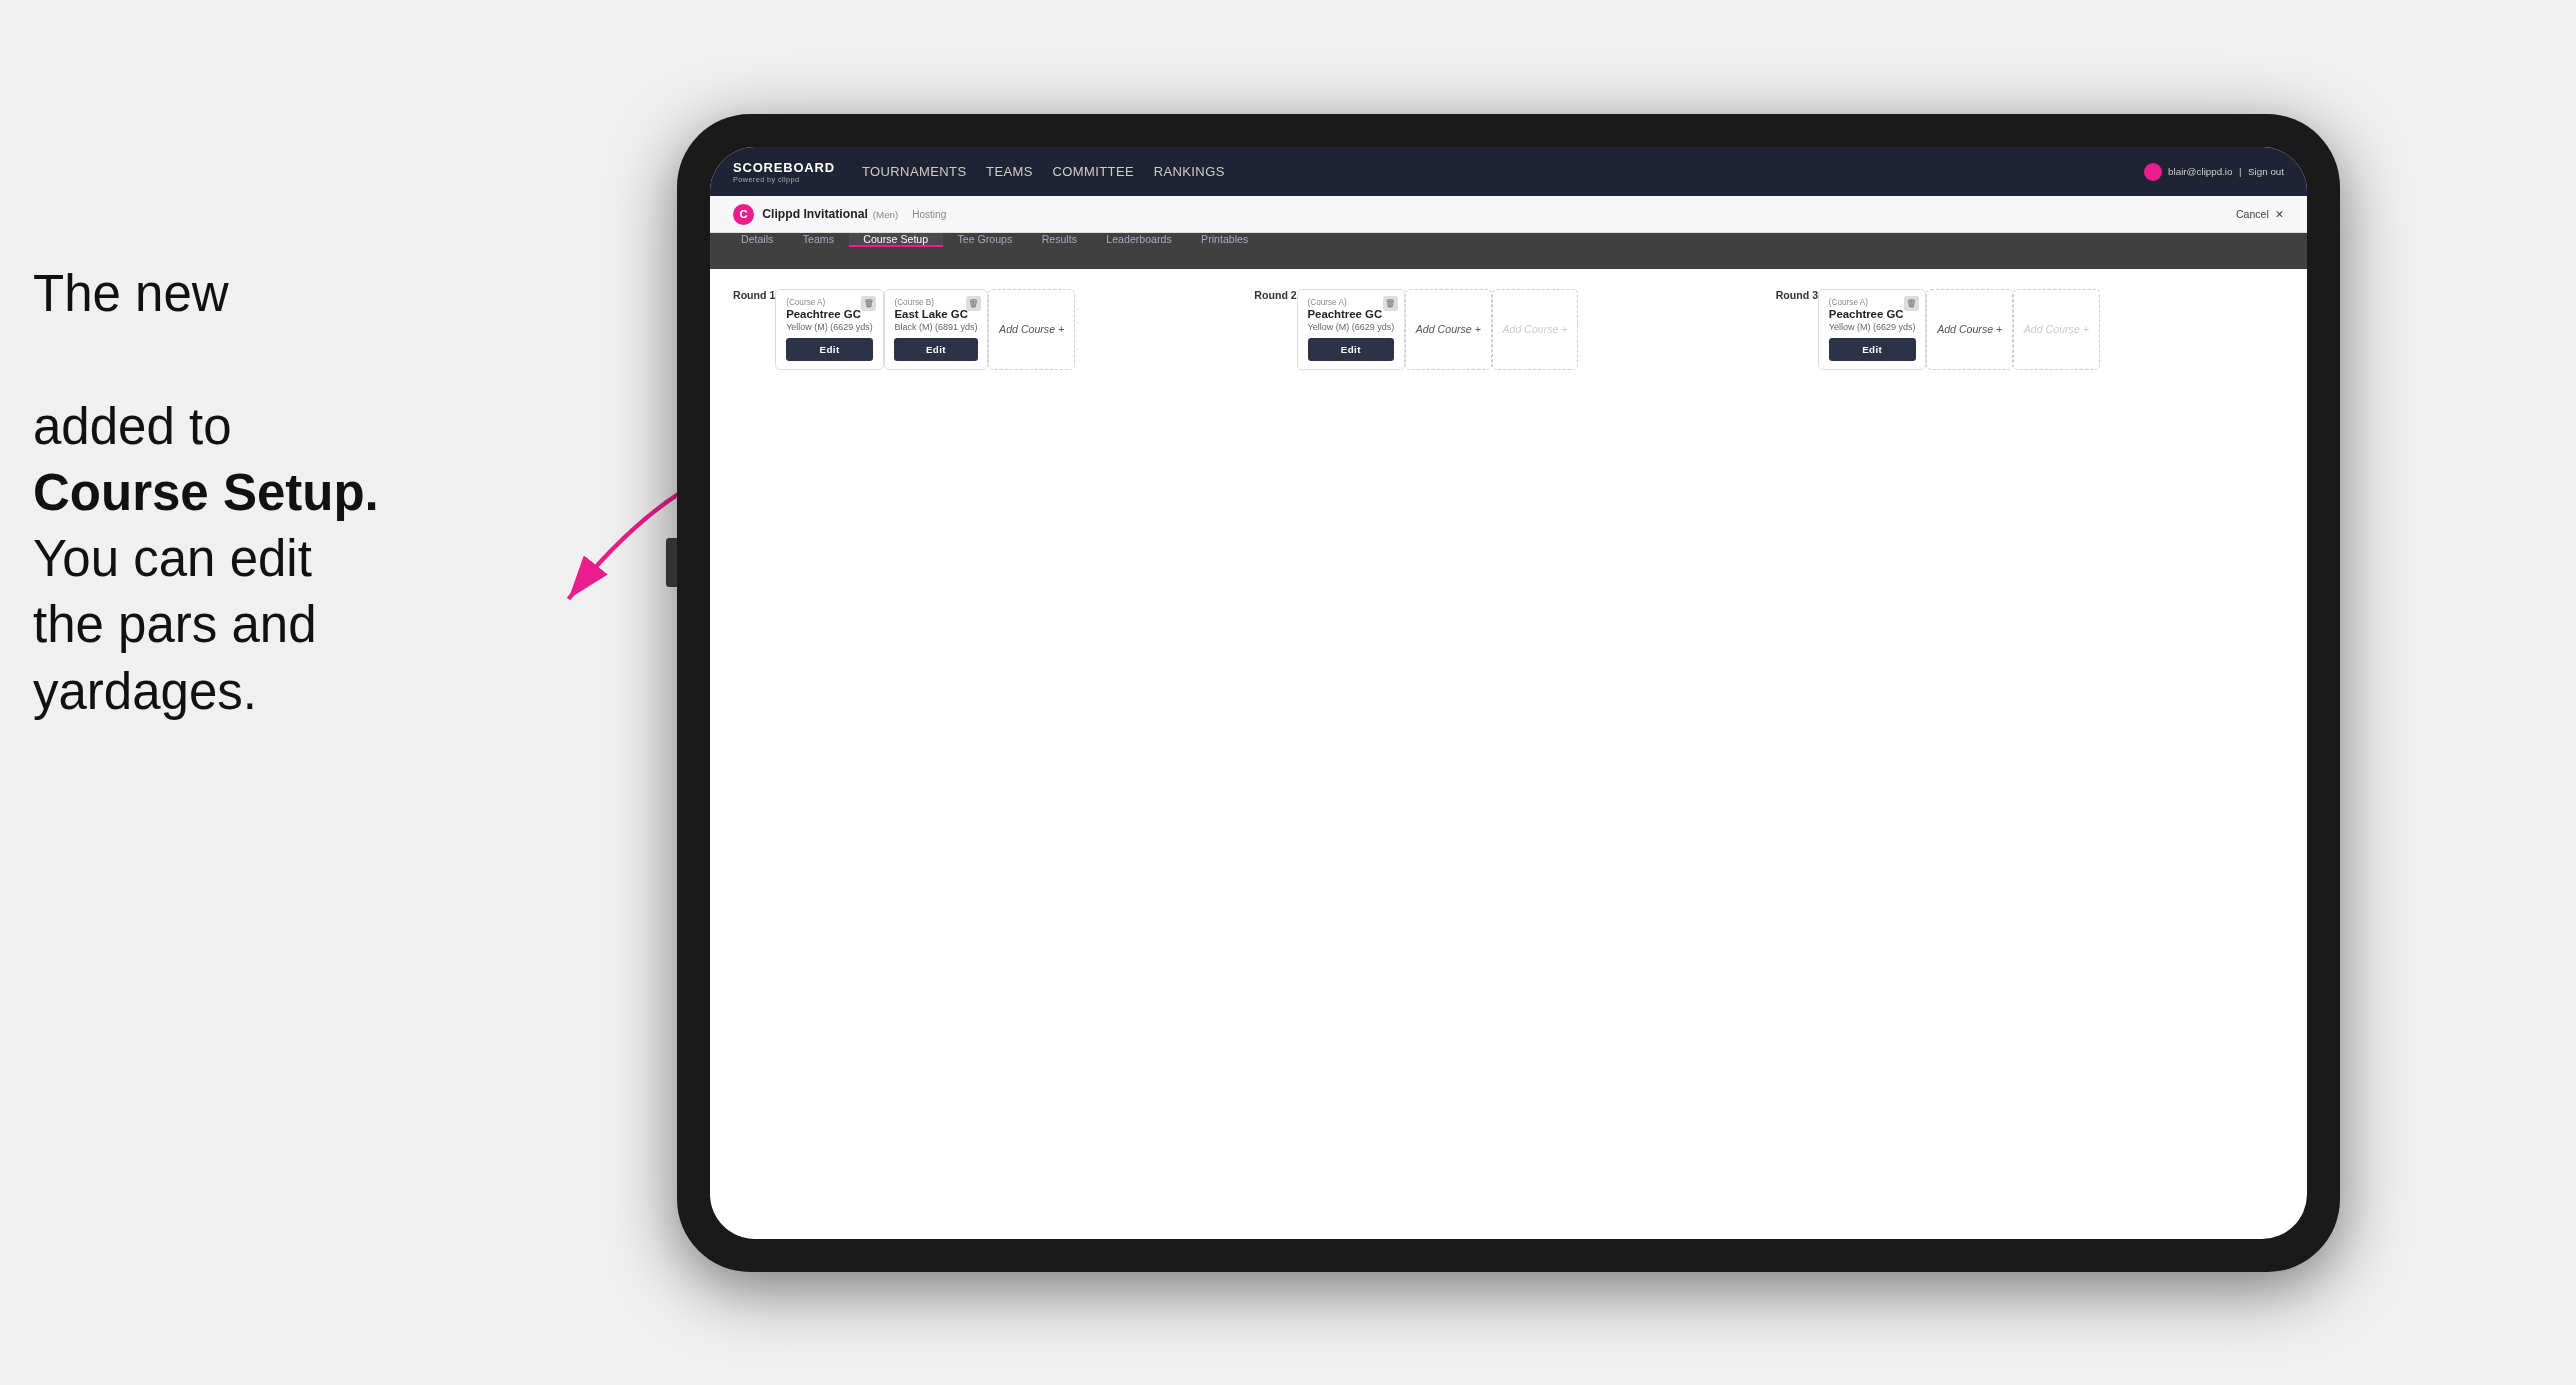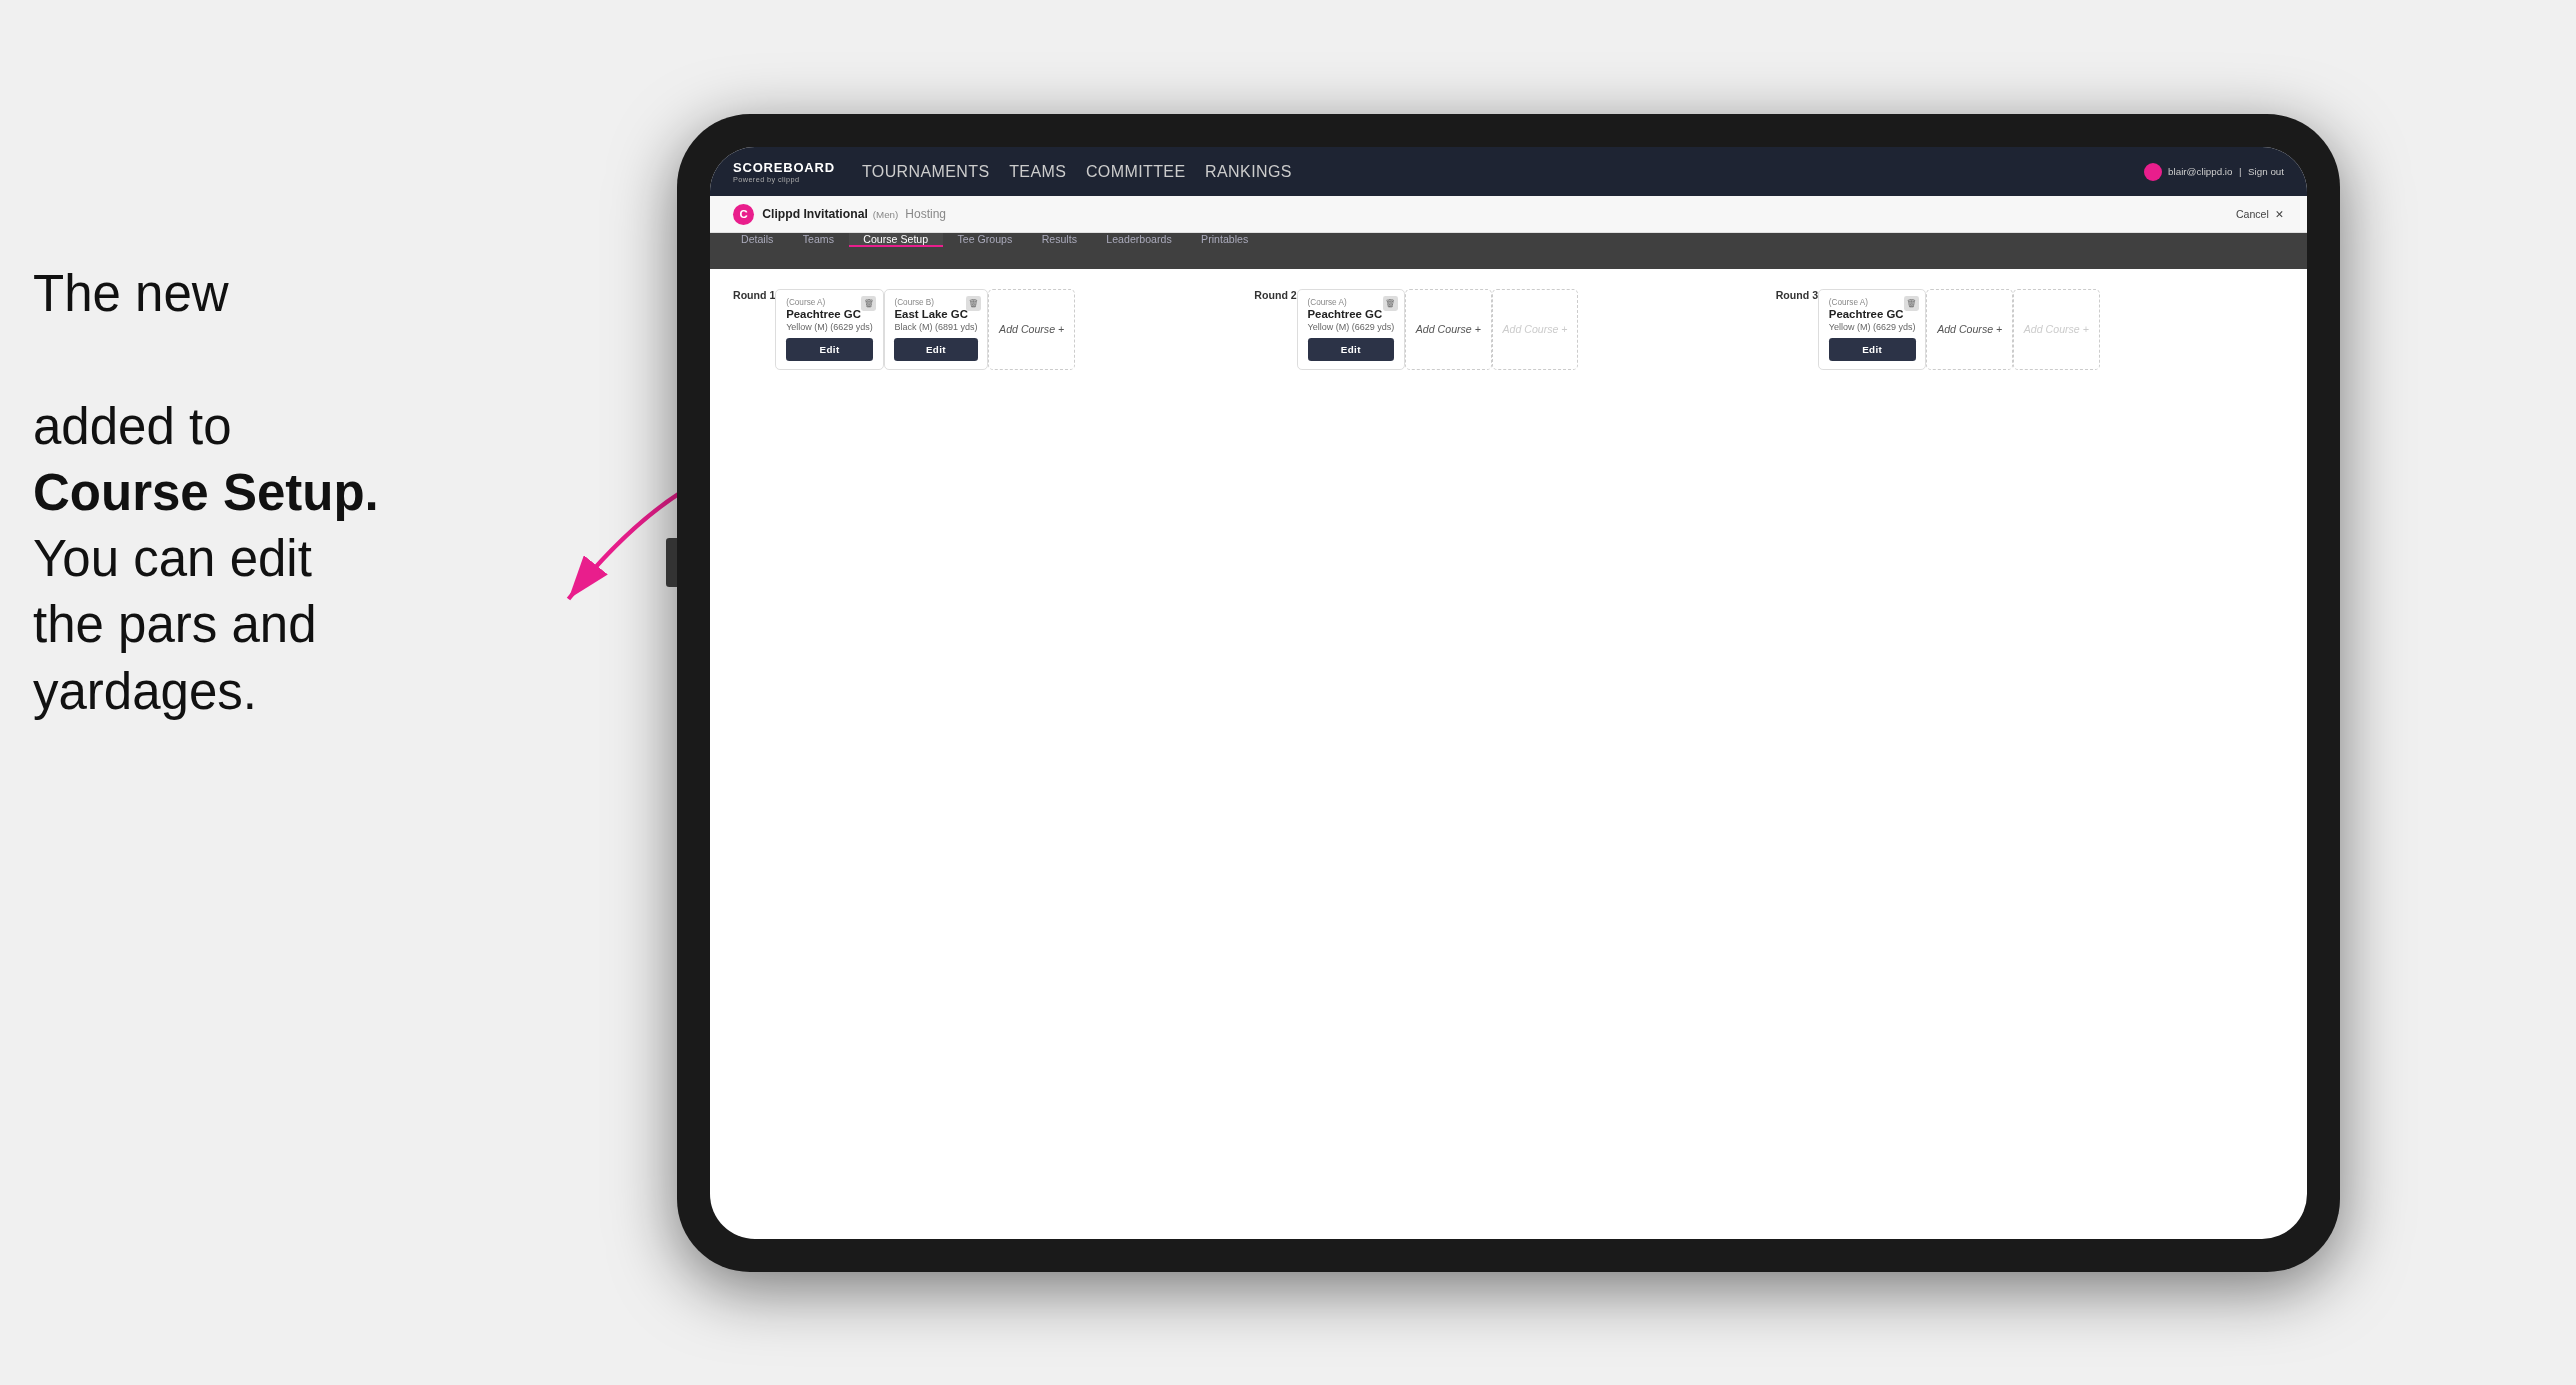--- a/index.html
+++ b/index.html
@@ -114,21 +114,21 @@
       font-size: 7.3px;
       color: #aaa;
       letter-spacing: 0.4px;
     }
     .nav-links {
       display: flex;
       gap: 19.6px;
       flex: 1;
     }
     .nav-link {
-      font-size: 16px;
+      font-size: 13px;
       color: #ccc;
       text-decoration: none;
       letter-spacing: 0.4px;
       text-align: center;
     }
     .nav-right {
       display: flex;
       align-items: center;
       gap: 6.5px;
       font-size: 9.8px;
@@ -174,23 +174,23 @@
       font-size: 12.2px;
       font-weight: 600;
       color: #222;
     }
     .tournament-gender {
       font-size: 9.8px;
       color: #888;
       margin-left: 4.9px;
     }
     .hosting-badge {
-      font-size: 12px;
+      font-size: 10px;
       color: #888;
-      margin-left: 7px;
+      margin-left: 14px;
     }
     .sub-header-right {
       margin-left: auto;
       display: flex;
       align-items: center;
       gap: 6.5px;
     }
     .cancel-btn {
       font-size: 10.6px;
       color: #444;

